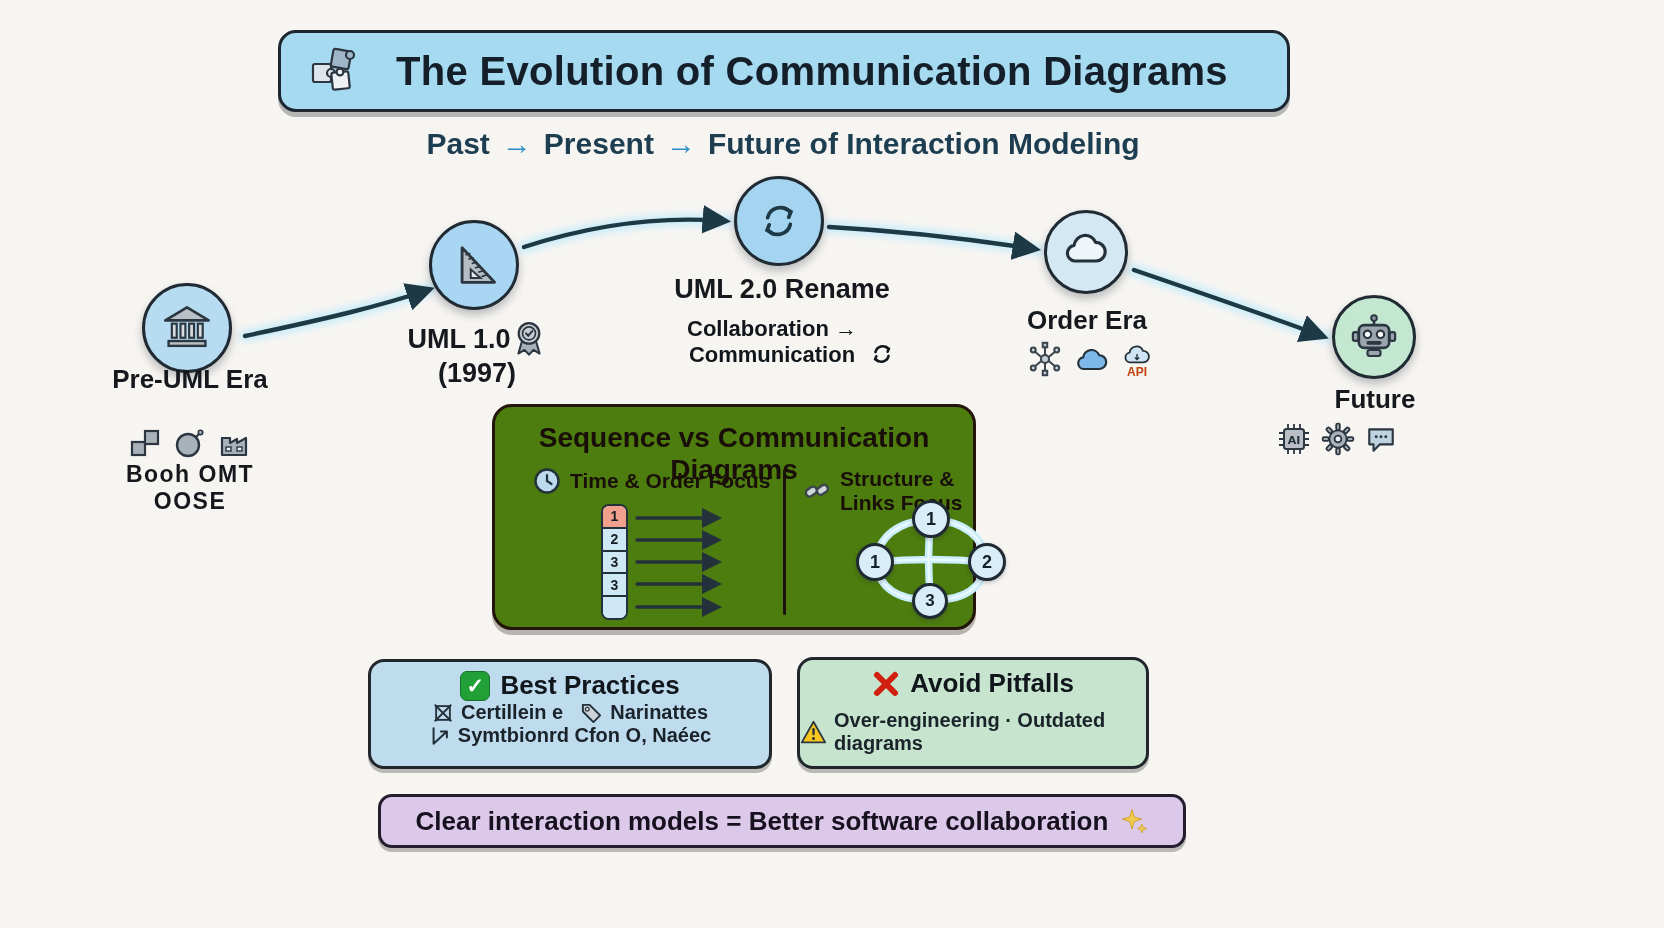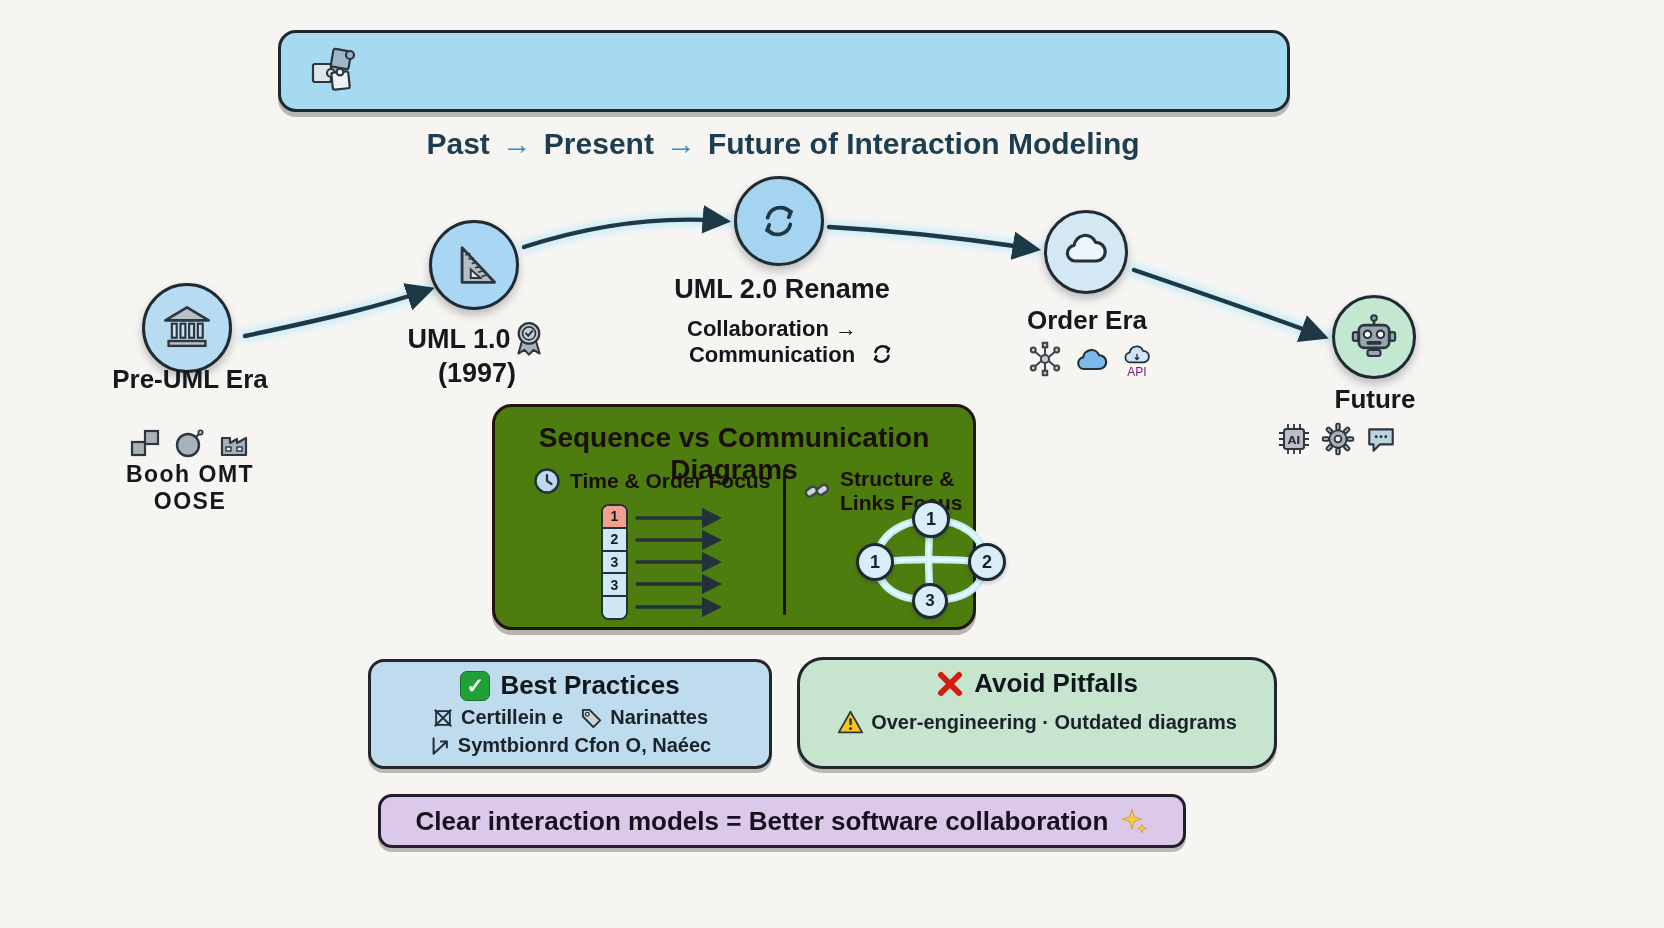--- a/index.html
+++ b/index.html
@@ -25,21 +25,21 @@
   .c-med { width:84px; height:84px; }
   .fill-blue1 { background:#b7dcf2; }
   .fill-blue2 { background:#a9d6f2; }
   .fill-blue3 { background:#a5d4f0; }
   .fill-blue-light { background:#d4e8f4; }
   .fill-green { background:#c4e7d2; }
 
   .tl-label { position:absolute; text-align:center; font-weight:bold; color:#15191d; }
   .f26 { font-size:26px; } .f27 { font-size:27px; }
   .icon-row { position:absolute; display:flex; align-items:center; justify-content:center; gap:10px; }
-  .mini-cap { font-size:12px; font-weight:normal; text-align:center; color:#701a75; line-height:1; margin-top:-2px; }
+  .mini-cap { font-size:12px; font-weight:bold; text-align:center; color:#c2410c; line-height:1; margin-top:-2px; }
   .note-wrap { position:absolute; display:flex; align-items:flex-end; gap:10px; justify-content:center; }
   .note-lines { text-align:center; font-size:22px; font-weight:600; color:#10161b; line-height:1.2; }
   .medal-row { display:flex; align-items:center; justify-content:center; gap:0; }
 
   
   .cmp { position:absolute; left:492px; top:404px; width:484px; height:226px;
     background:#4d7c0f; border:3px solid #231509; border-radius:20px;
     box-shadow:0 5px 0 rgba(35,25,15,.30); }
   .cmp-title { position:absolute; top:15px; left:0; width:100%; text-align:center;
     font-size:28px; font-weight:bold; color:#190f08; }
@@ -57,27 +57,27 @@
   .seq-cell.first { background:#f0a08d; }
 
   .net-node { position:absolute; width:38px; height:38px; border-radius:50%;
     background:#d8edf8; border:3px solid #1f2a33; display:flex; align-items:center; justify-content:center;
     font-size:18px; font-weight:bold; color:#14202a; box-shadow:0 2px 4px rgba(30,40,50,.25); }
 
   
   .bp { position:absolute; left:368px; top:659px; width:404px; height:110px;
     background:#bedcee; border:3px solid #20262c; border-radius:16px;
     box-shadow:0 4px 0 rgba(30,30,30,.28); padding-top:8px; }
-  .pf { position:absolute; left:797px; top:657px; width:480px; height:112px;
-    background:#c6e4ce; border:3px solid #20262c; border-radius:26px;
+  .pf { position:absolute; left:797px; top:657px; width:352px; height:112px;
+    background:#c6e4ce; border:3px solid #20262c; border-radius:16px;
     box-shadow:0 4px 0 rgba(30,30,30,.28); padding-top:8px; }
   .box-title-row { display:flex; align-items:center; justify-content:center; gap:10px;
     font-size:26px; font-weight:bold; color:#10161b; }
   .box-line { display:flex; align-items:center; justify-content:center; gap:7px;
-    font-size:20px; font-weight:600; color:#1a222a; margin-top:5px; }
+    font-size:20px; font-weight:600; color:#1a222a; }
   .check-badge { width:30px; height:30px; background:#21a038; border-radius:7px;
     color:#fff; font-size:21px; font-weight:bold; display:flex; align-items:center; justify-content:center;
     border:1.5px solid #157028; }
 
   
   .footer { position:absolute; left:378px; top:794px; width:808px; height:54px;
     background:#dcc9ea; border:3px solid #241d2e; border-radius:14px;
     box-shadow:0 4px 0 rgba(30,30,30,.28);
     display:flex; align-items:center; justify-content:center; gap:12px; }
   .footer-text { font-size:26px; font-weight:bold; color:#16101f; }
@@ -118,20 +118,21 @@
         <g stroke="#2b3640" stroke-width="2.2" stroke-linejoin="round">
           <rect x="25" y="7" width="18" height="18" rx="2" fill="#9fb6c9" transform="rotate(10 34 16)"></rect>
           <circle cx="43" cy="12" r="4" fill="#9fb6c9"></circle>
           <rect x="6" y="21" width="18" height="18" rx="2" fill="#dfe6eb"></rect>
           <circle cx="24" cy="30" r="4" fill="#dfe6eb"></circle>
           <rect x="25" y="29" width="17" height="17" rx="2" fill="#eef2f5" transform="rotate(-6 33 37)"></rect>
           <circle cx="33" cy="29" r="3.4" fill="#eef2f5"></circle>
         </g>
       </svg>
     </span>
+    <div class="banner-title">The Evolution of Communication Diagrams</div>
   </div>
 
   <div class="subtitle">
     <span>Past</span><span class="sub-arrow">→</span><span>Present</span><span class="sub-arrow">→</span><span>Future of Interaction Modeling</span>
   </div>
 
   <div class="node-circle c-big fill-blue1" style="left:142px; top:283px;">
     <span>
       <svg width="52" height="52" viewBox="0 0 48 48">
         <path d="M24 5 44 17H4Z" fill="#b9c0c6" stroke="#2b3640" stroke-width="2.5" stroke-linejoin="round"></path>

